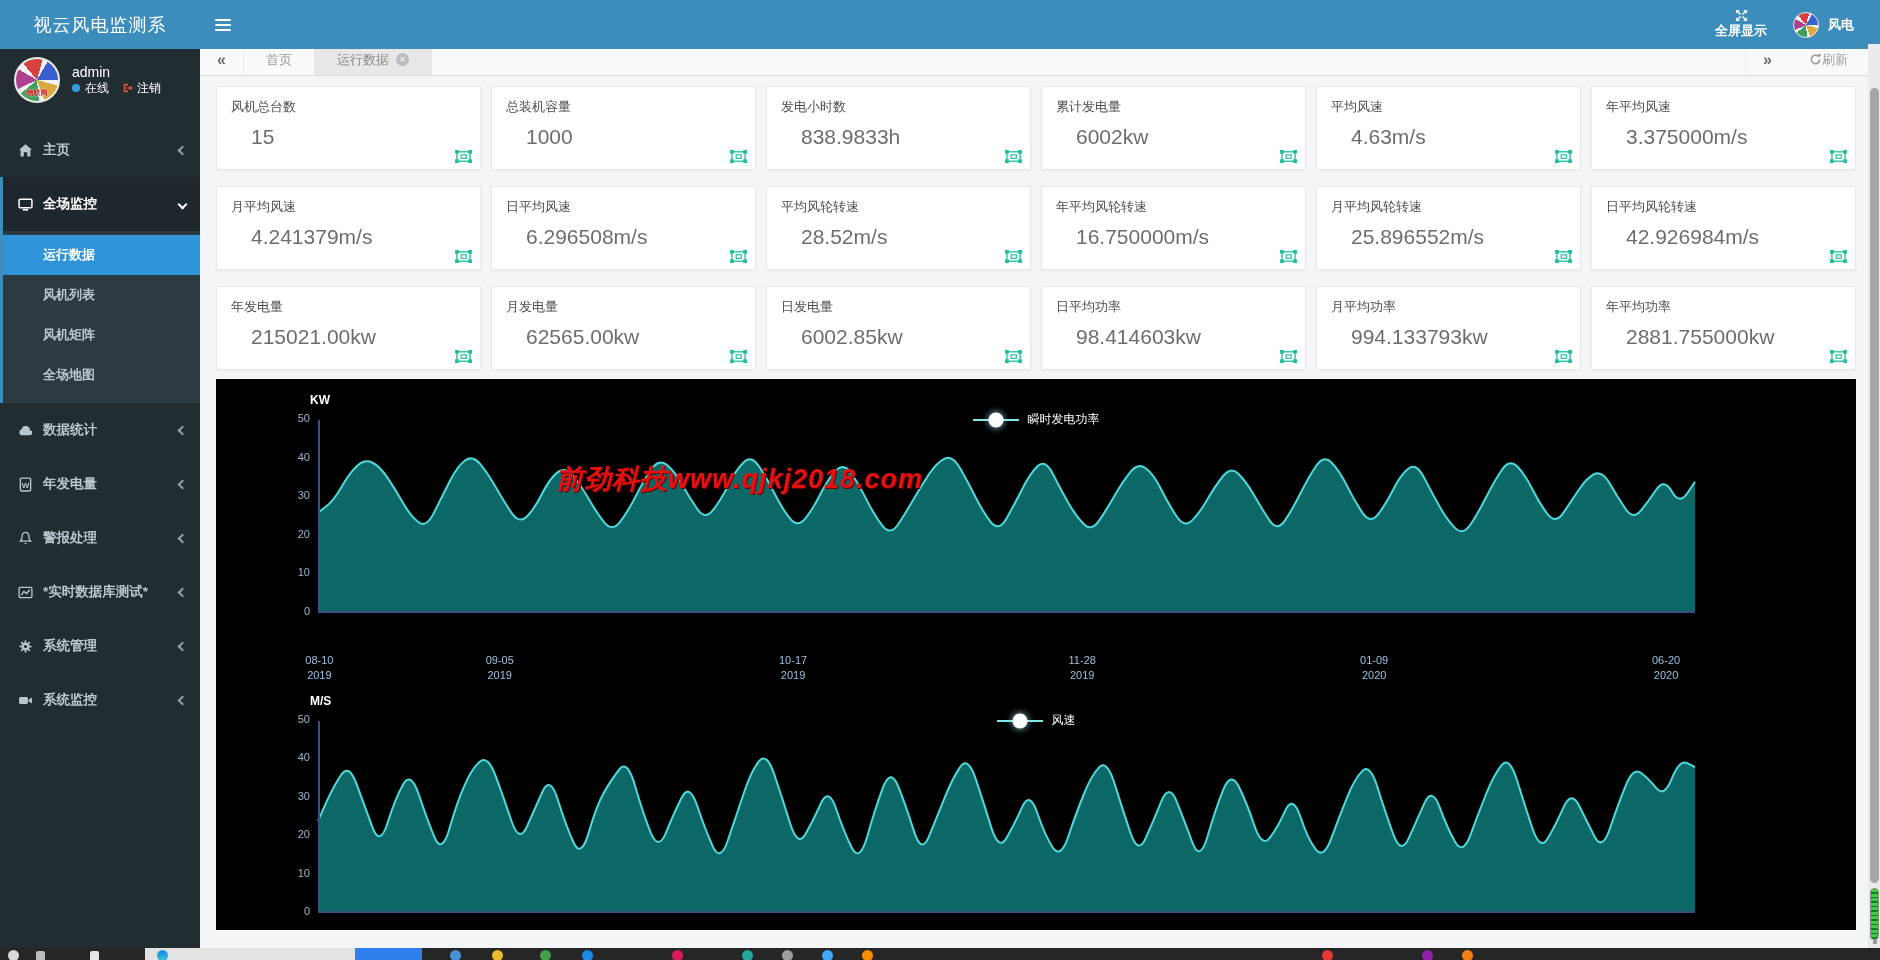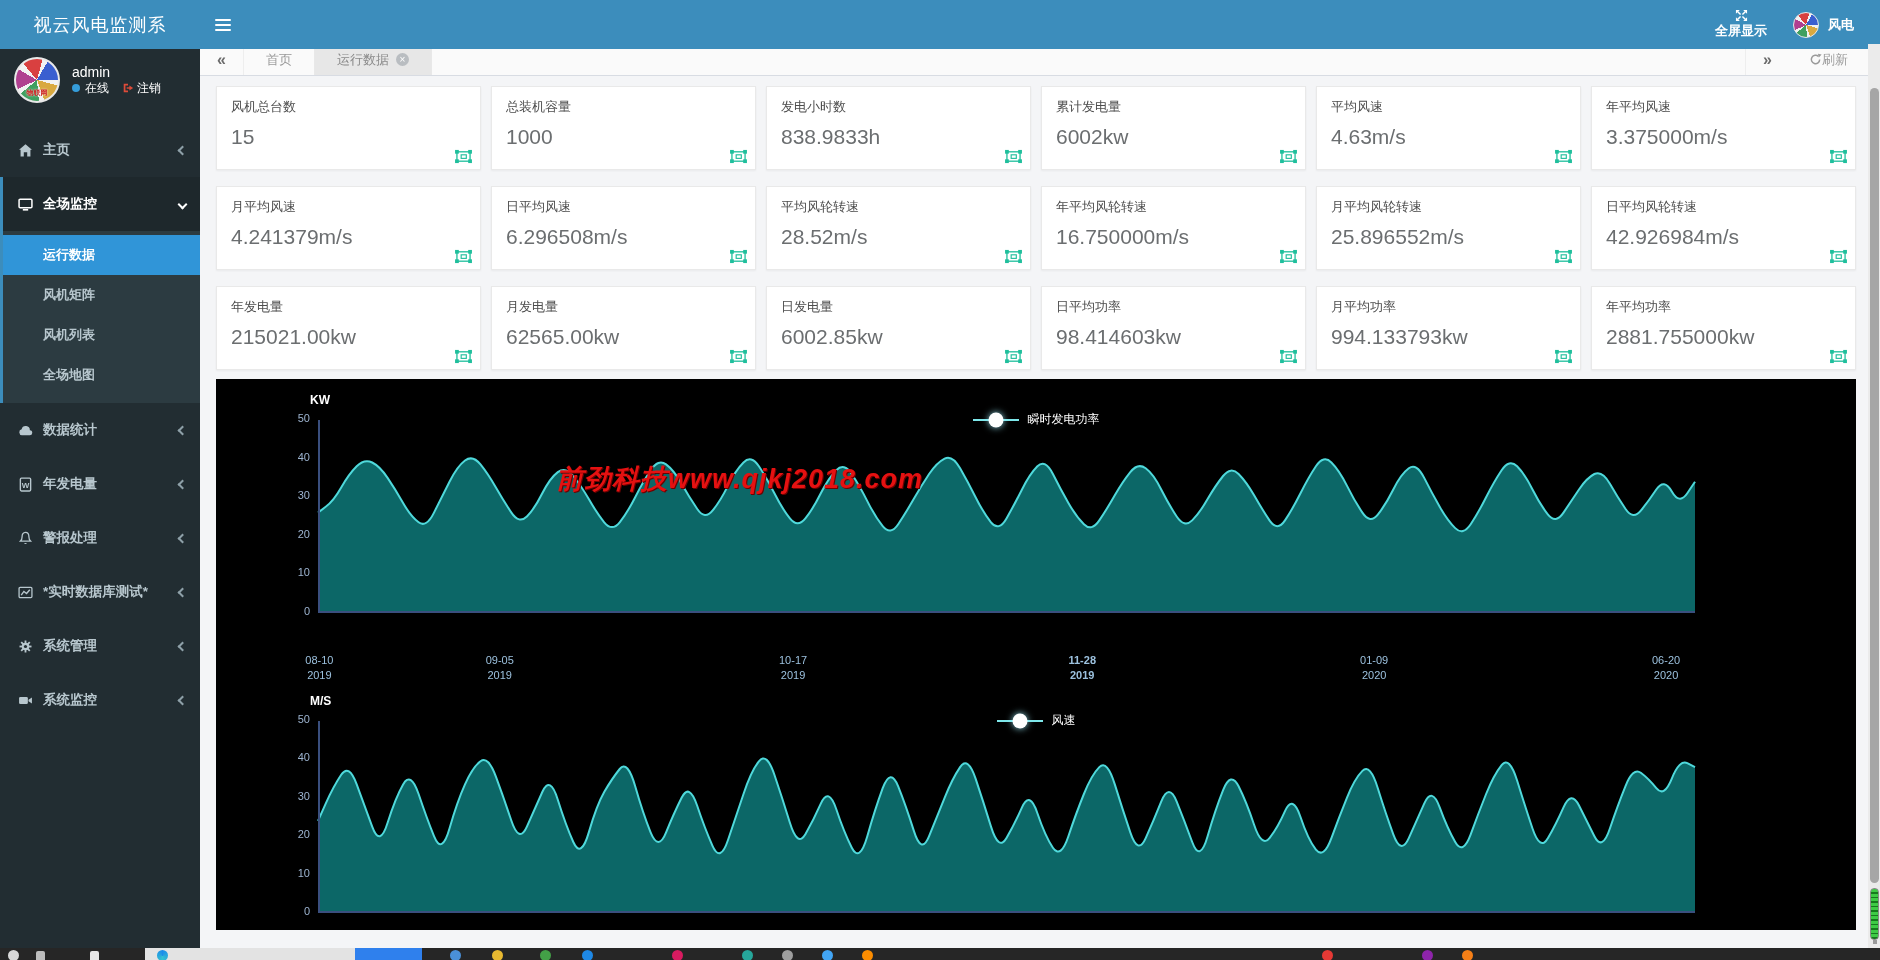--- a/index.html
+++ b/index.html
@@ -51,21 +51,21 @@
   .tb-nav { width:44px; display:flex; align-items:center; justify-content:center; color:#6b6b6b; font-size:16px; font-weight:bold; cursor:pointer; border-right:1px solid #eee; }
   .tab { display:flex; align-items:center; gap:7px; padding:0 22px; font-size:13px; color:#9a9a9a; cursor:pointer; border-right:1px solid #e8e8e8; }
   .tab.active { background:#e7e7e7; color:#8a8a8a; }
   .tab-close { width:13px; height:13px; border-radius:50%; background:#b9bdc1; color:#fff; font-size:10px; line-height:13px; text-align:center; cursor:pointer; }
   .tb-right { margin-left:auto; display:flex; align-items:stretch; }
   .refresh-btn { display:flex; align-items:center; padding:0 20px; color:#9a9a9a; font-size:13px; cursor:pointer; }
 
   .cards { display:grid; grid-template-columns:repeat(6,1fr); gap:16px 10px; padding:10px 12px 0 16px; }
   .card { position:relative; background:#fff; border:1px solid #e9e9e9; box-shadow:0 1px 2px rgba(0,0,0,.05); height:84px; padding:11px 14px; }
   .card-label { font-size:13px; color:#4d4d4d; }
-  .card-value { font-size:21px; font-weight:300; color:#6b6e70; margin-top:9px; }
+  .card-value { font-size:21px; font-weight:300; color:#6b6e70; margin-top:9px;margin-left:20px; }
   .card-icon { position:absolute; right:7px; bottom:5px; cursor:pointer; line-height:0; }
 
   .charts-panel { position:relative; margin:9px 12px 0 16px; height:551px; background:#000; overflow:hidden; }
   .watermark { position:absolute; left:340px; top:82px; z-index:6; color:#e51111; font-size:27px; font-weight:bold; font-style:italic; letter-spacing:1px; text-shadow:1px 1px 0 #6d0000; }
   .ch-unit { position:absolute; color:#fff; font-size:12px; font-weight:bold; z-index:4; }
   .ch-legend { position:absolute; left:0; right:0; display:flex; justify-content:center; z-index:4; }
   .leg-group { display:flex; align-items:center; gap:9px; }
   .leg-track { position:relative; width:46px; height:2px; background:#7ee7ea; }
   .leg-dot { position:absolute; left:50%; top:50%; transform:translate(-50%,-50%); width:15px; height:15px; border-radius:50%; background:#fff; box-shadow:0 0 7px rgba(160,240,255,.9); }
   .leg-text { color:#fff; font-size:12px; }
@@ -165,22 +165,22 @@
               <svg width="15" height="15" viewBox="0 0 14 14">
                 <rect x="1" y="2" width="12" height="8" rx="1" fill="none" stroke="currentColor" stroke-width="1.4"></rect>
                 <rect x="4.5" y="11.2" width="5" height="1.5" fill="currentColor"></rect>
               </svg>
             </span>
           <span>全场监控</span>
           <span class="chev down" style="border-color:#fff"></span>
         </div>
         <ul class="submenu">
           <li class="active">运行数据</li>
+          <li>风机列表</li>
           <li>风机矩阵</li>
-          <li>风机列表</li>
           <li>全场地图</li>
         </ul>
       </li>
 
       <li class="menu-item">
         <span class="micon">
             <svg width="15" height="15" viewBox="0 0 14 14">
               <path d="M3.8 11.5a2.9 2.9 0 0 1-.4-5.7 3.9 3.9 0 0 1 7.7.9 2.4 2.4 0 0 1-.4 4.8Z" fill="currentColor"></path>
             </svg>
           </span>
@@ -568,21 +568,21 @@
           <div>2019</div>
         </div>
         <div class="ch-xlabel" style="left: 251.764px; top: 241px;">
           <div>09-05</div>
           <div>2019</div>
         </div>
         <div class="ch-xlabel" style="left: 545.065px; top: 241px;">
           <div>10-17</div>
           <div>2019</div>
         </div>
-        <div class="ch-xlabel" style="left: 834.235px; top: 241px; font-weight: bold;">
+        <div class="ch-xlabel" style="left: 834.235px; top: 241px;">
           <div>11-28</div>
           <div>2019</div>
         </div>
         <div class="ch-xlabel" style="left: 1126.16px; top: 241px;">
           <div>01-09</div>
           <div>2020</div>
         </div>
         <div class="ch-xlabel" style="left: 1418.08px; top: 241px;">
           <div>06-20</div>
           <div>2020</div>

